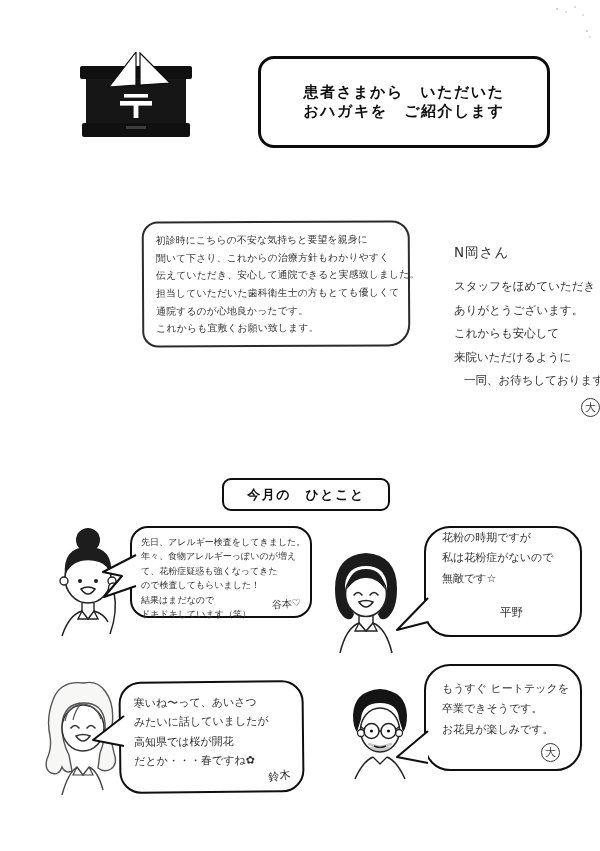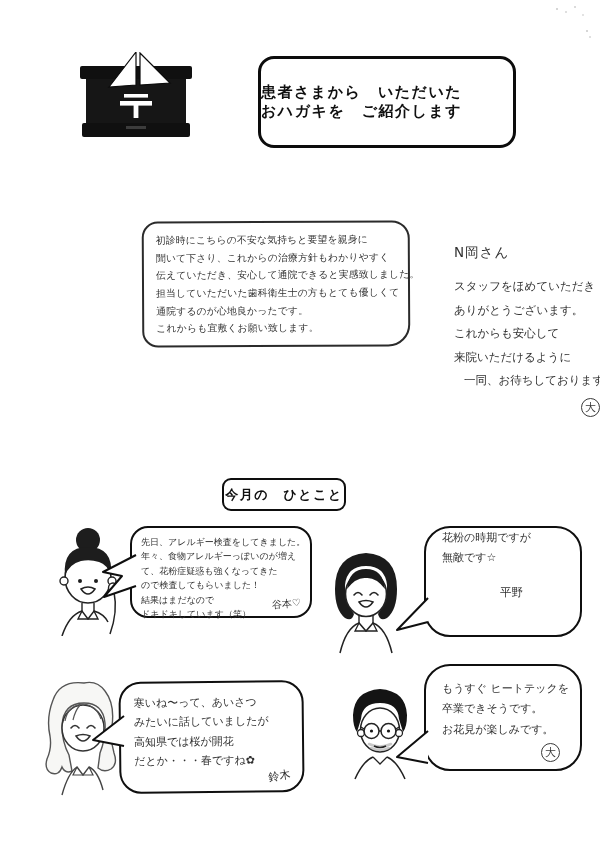--- a/index.html
+++ b/index.html
@@ -1,43 +1,43 @@
 <!DOCTYPE html>
 <html><head>
 <meta charset="utf-8">
 <style>
   html,body{margin:0;padding:0;background:#e8e8e8;}
   .page{position:relative;width:600px;height:851px;background:#ffffff;overflow:hidden;
         font-family:"Liberation Sans",sans-serif;color:#141414;}
 
   
   .postbox{position:absolute;left:76px;top:52px;width:120px;height:92px;}
-  .header-box{position:absolute;left:258px;top:56px;width:258px;height:92px;
+  .header-box{position:absolute;left:258px;top:56px;width:292px;height:92px;
       border:3px solid #0c0c0c;border-radius:16px;box-sizing:border-box;
-      display:flex;flex-direction:column;justify-content:center;align-items:flex-start;row-gap:0;}
+      display:flex;flex-direction:column;justify-content:center;align-items:center;row-gap:0;}
   .header-line{font-size:15px;font-weight:700;letter-spacing:1.5px;color:#0f0f0f;white-space:nowrap;}
 
   
   .hand{font-family:"DejaVu Sans",sans-serif;color:#323232;}
 
   .postcard{position:absolute;left:142px;top:221px;width:268px;height:126px;
       border:2px solid #2b2b2b;border-radius:16px 18px 22px 16px;box-sizing:border-box;
       padding:8px 6px 4px 12px;transform:rotate(-0.3deg);background:#fff;}
   .postcard .line{font-size:9.8px;line-height:1.8;letter-spacing:.2px;white-space:nowrap;}
 
   .reply{position:absolute;left:430px;top:244px;width:162px;margin-left:24px;}
   .reply-salutation{font-size:13.5px;margin-bottom:13px;letter-spacing:1px;}
   .reply .line{font-size:11.5px;line-height:2.05;white-space:nowrap;}
   .reply .line.indent{padding-left:10px;}
   .reply-stamp-row{text-align:right;padding-right:16px;margin-top:3px;}
   .stamp{display:inline-flex;width:19px;height:19px;border:1.6px solid #3a3a3a;border-radius:50%;
       align-items:center;justify-content:center;font-size:11px;color:#3a3a3a;box-sizing:border-box;}
 
   
-  .section-box{position:absolute;left:222px;top:478px;width:124px;height:33px;
+  .section-box{position:absolute;left:222px;top:478px;width:168px;height:33px;
       border:2.5px solid #0e0e0e;border-radius:9px;box-sizing:border-box;
       display:flex;align-items:center;justify-content:center;}
   .section-title{font-size:13px;font-weight:700;letter-spacing:1.5px;color:#0f0f0f;white-space:nowrap;}
 
   
   .bubble{position:absolute;border:2px solid #0f0f0f;background:#fff;box-sizing:border-box;z-index:1;}
   .tail{position:absolute;z-index:2;}
   .face{position:absolute;}
 
   .b1{left:130px;top:526px;width:182px;height:92px;border-radius:18px;padding:7px 9px;}
@@ -151,20 +151,21 @@
     <ellipse cx="40" cy="44" rx="20.5" ry="22.5" fill="#fff" stroke="#222" stroke-width="1.6"></ellipse>
     <path d="M21 39 Q23 19 40 19 Q57 19 59 39 Q50 27 40 28 Q30 27 21 39 Z" fill="#1b1b1b"></path>
     <path d="M28 45 Q32 40 36 45 M44 45 Q48 40 52 45" stroke="#222" stroke-width="1.6" fill="none" stroke-linecap="round"></path>
     <path d="M33 52 Q40 49 47 52 Q40 62 33 52 Z" fill="#fff" stroke="#222" stroke-width="1.5"></path>
     <path d="M33 66 L33 73 M47 66 L47 73" stroke="#222" stroke-width="1.4" fill="none"></path>
     <path d="M14 103 Q20 78 33 73 L40 81 L47 73 Q60 78 66 103" fill="none" stroke="#222" stroke-width="1.5"></path>
     <path d="M33 73 L29 81 L40 81 L51 81 L47 73" fill="none" stroke="#222" stroke-width="1.3"></path>
   </svg>
   <div class="bubble b2 hand">
     <div class="line">花粉の時期ですが</div>
+    <div class="line">私は花粉症がないので</div>
     <div class="line">無敵です☆</div>
     <div class="sig2">平野</div>
   </div>
   <svg class="tail t2" width="34" height="44" viewBox="0 0 34 44">
     <path d="M33 2 L2 34 L33 26" fill="#ffffff" stroke="#0f0f0f" stroke-width="2" stroke-linejoin="round"></path>
   </svg>
 
   <svg class="face f3" viewBox="0 0 88 120">
     <path d="M46 7 Q22 4 15 24 Q8 42 12 60 Q14 72 9 83 Q6 93 13 97 Q21 100 24 91 Q27 98 34 95 L31 79 Q24 66 24 50 Q25 27 46 27 Q65 27 67 47 Q68 62 62 77 L60 92 Q66 97 73 93 Q80 88 76 77 Q72 64 74 50 Q77 28 67 15 Q59 4 46 7 Z" fill="#f7f7f5" stroke="#555" stroke-width="1.4"></path>
     <ellipse cx="45" cy="52" rx="21" ry="23" fill="#fff" stroke="#333" stroke-width="1.5"></ellipse>

